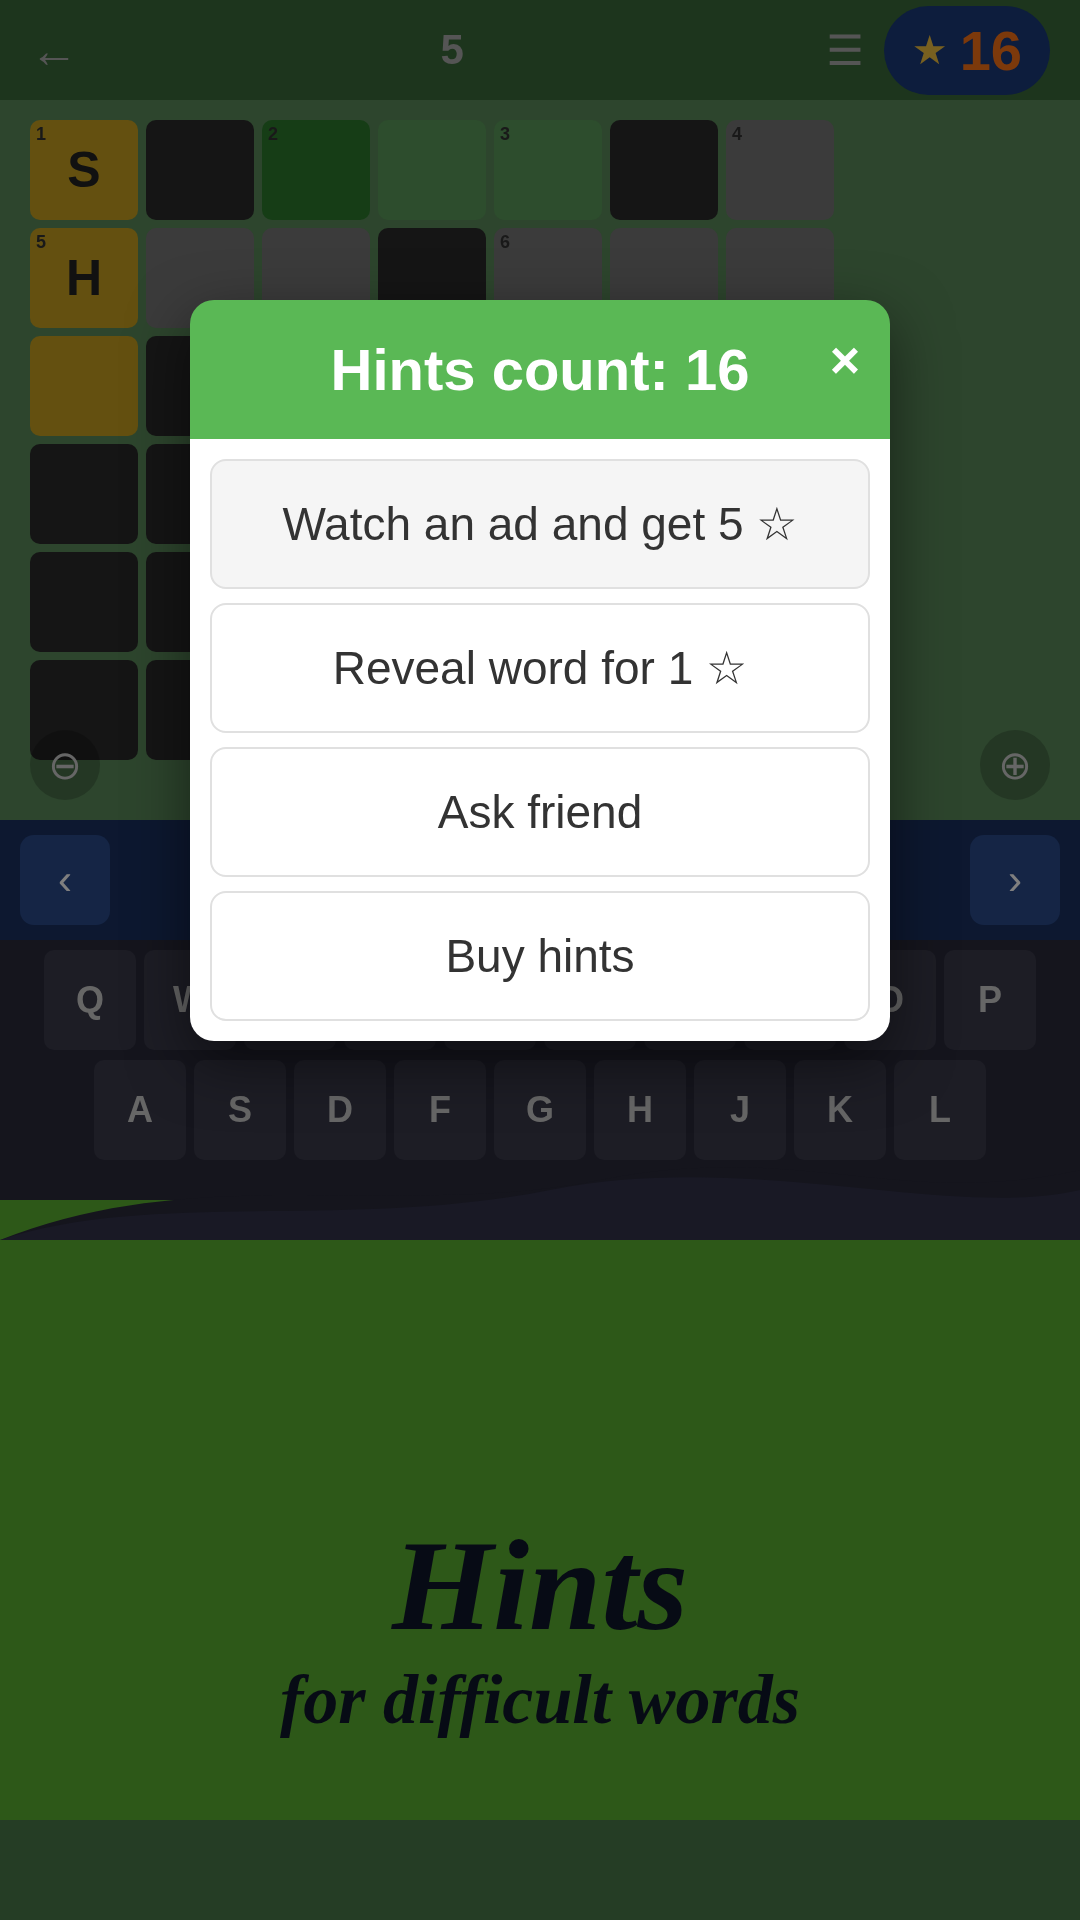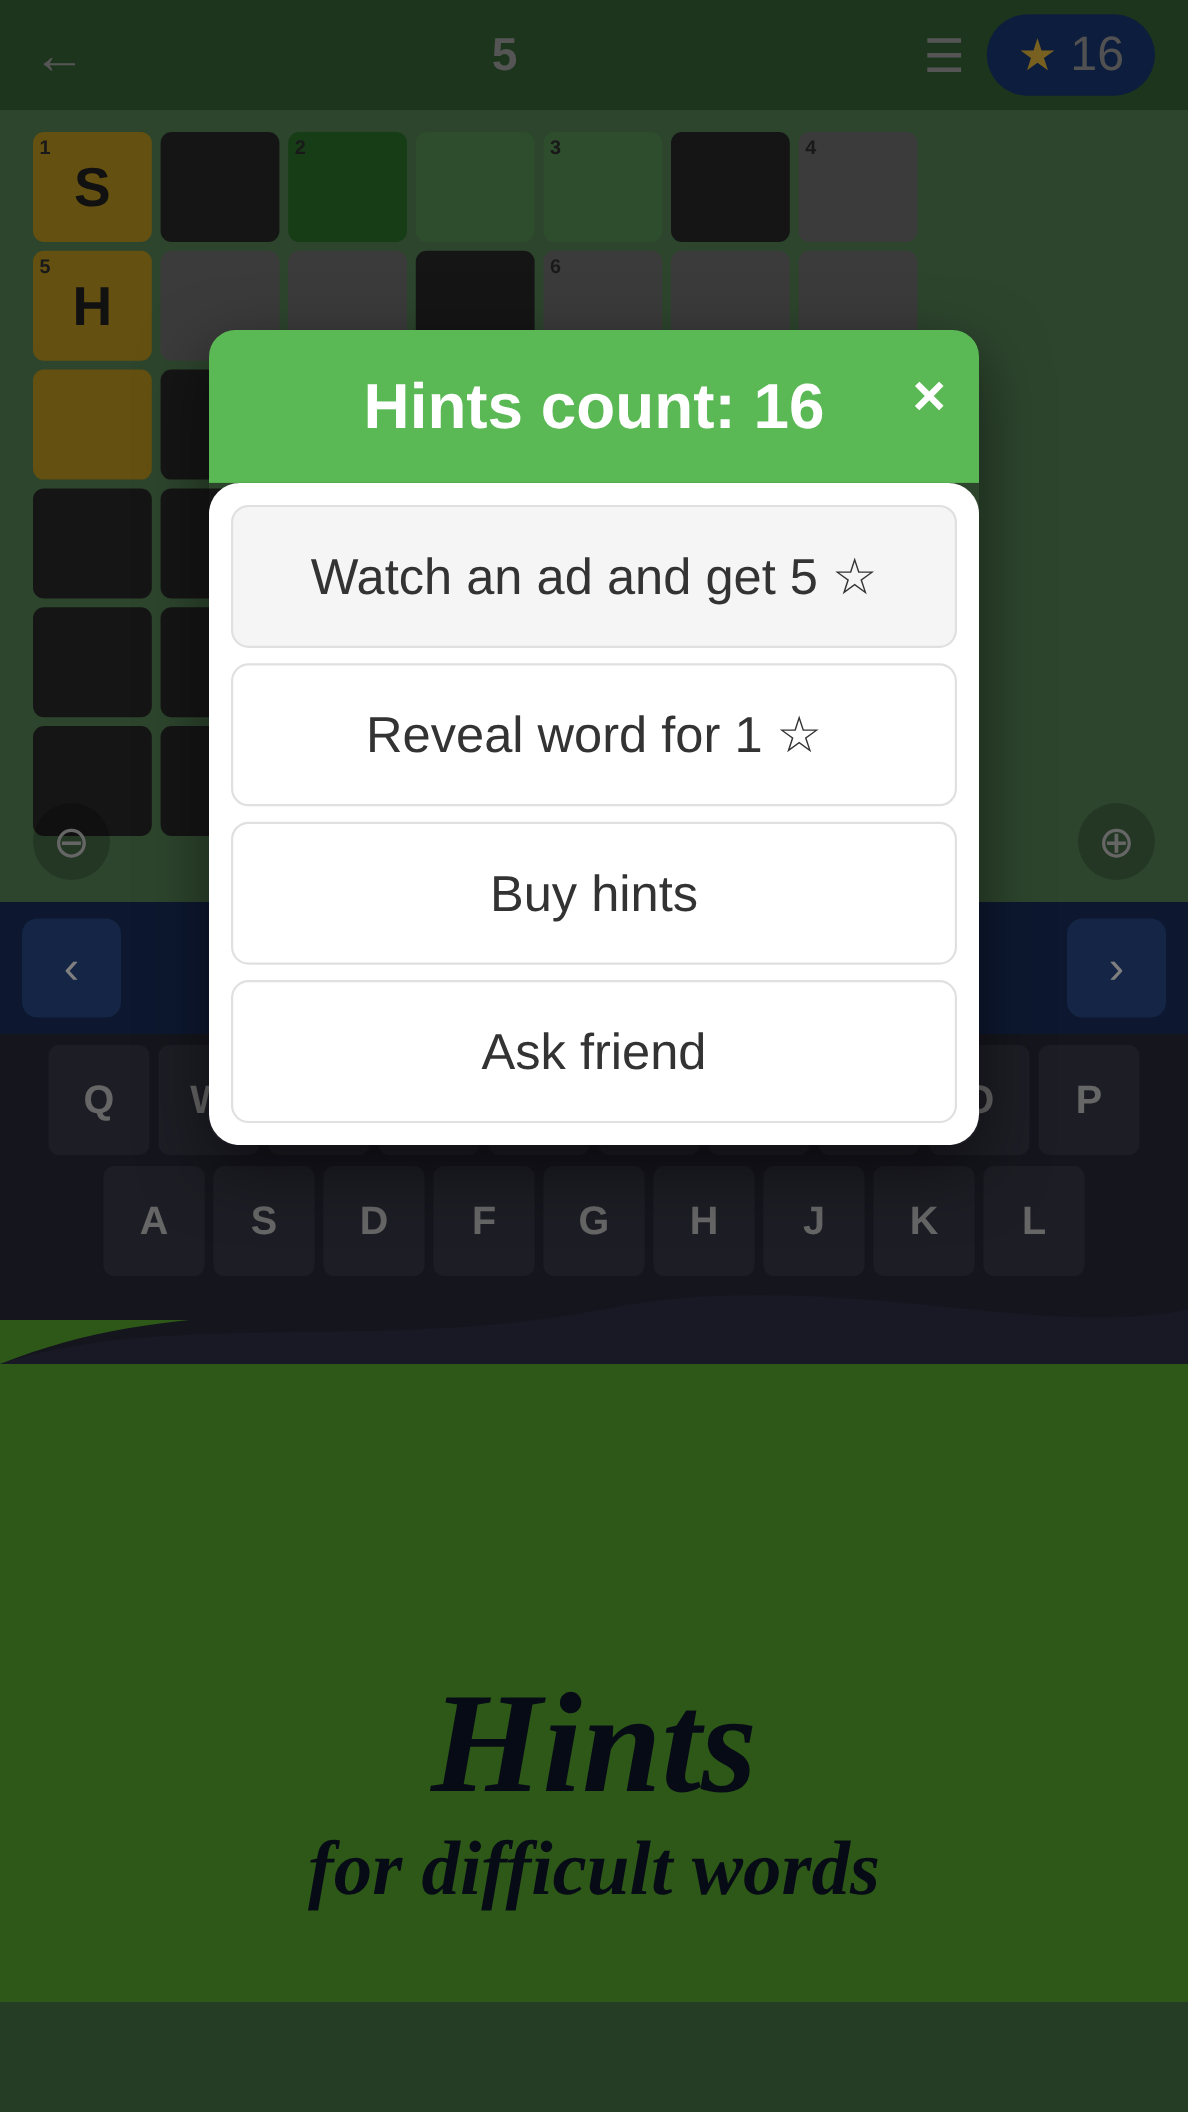--- a/index.html
+++ b/index.html
@@ -56,23 +56,23 @@
       align-items: center;
       gap: 12px;
     }
 
     .star-icon {
       color: #f0c040;
       font-size: 40px;
     }
 
     .hint-count-num {
-      color: #a3a3a3;
-      font-size: 44px;
-      font-weight: normal;
+      color: #f97316;
+      font-size: 56px;
+      font-weight: bold;
     }
 
     
     .grid-area {
       width: 100%;
       height: 720px;
       background: #5a8a5a;
       padding: 20px 30px;
       position: relative;
     }
@@ -284,21 +284,20 @@
       cursor: pointer;
       font-weight: bold;
     }
 
     .modal-body {
       background: white;
       padding: 20px;
       display: flex;
       flex-direction: column;
       gap: 14px;
-      border-radius: 28px;
     }
 
     .modal-btn {
       background: white;
       border: 2px solid #e0e0e0;
       border-radius: 16px;
       padding: 36px 30px;
       text-align: center;
       font-size: 46px;
       color: #333;
@@ -442,17 +441,17 @@
 
 <div class="modal-overlay">
   <div class="modal">
     <div class="modal-header">
       <span class="modal-title">Hints count: 16</span>
       <span class="modal-close">×</span>
     </div>
     <div class="modal-body">
       <div class="modal-btn">Watch an ad and get 5 ☆</div>
       <div class="modal-btn">Reveal word for 1 ☆</div>
+      <div class="modal-btn">Ask friend</div>
       <div class="modal-btn">Buy hints</div>
-      <div class="modal-btn">Ask friend</div>
     </div>
   </div>
 </div>
 
 </body></html>

